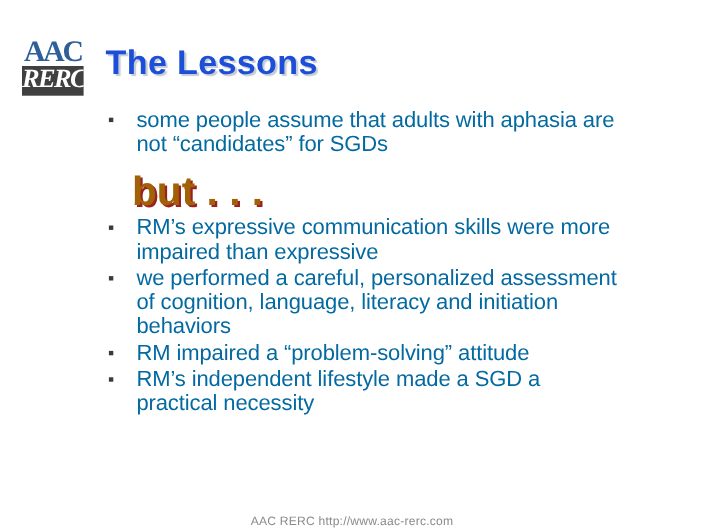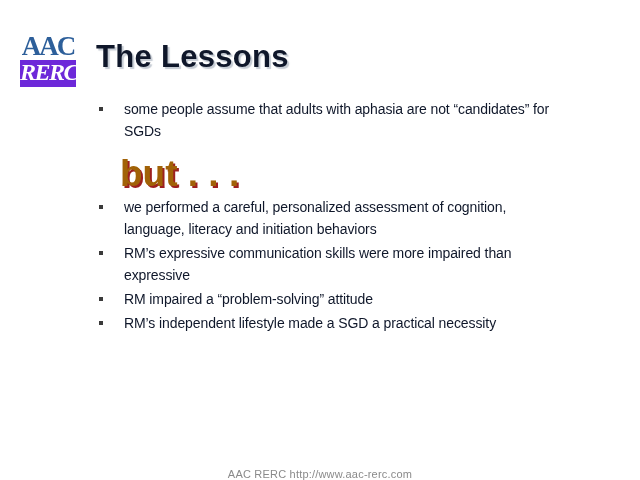--- a/index.html
+++ b/index.html
@@ -52,21 +52,21 @@
     line-height: 30px;
     text-align: center;
     -webkit-text-stroke: 0px;
   }
   #logo-bottom {
     position: absolute;
     left: 0;
     top: 25px;
     width: 56px;
     height: 27px;
-    background: #6d28d9;
+    background: #404040;
     overflow: hidden;
   }
   #logo-bottom-text {
     position: absolute;
     left: 0px;
     top: -3px;
     width: 56px;
     font-family: "Liberation Serif", serif;
     font-weight: bold;
     font-style: italic;
@@ -77,21 +77,21 @@
     text-align: center;
   }
 
   
   #title {
     position: absolute;
     left: 96px;
     top: 23px;
     font-size: 31px;
     font-weight: bold;
-    color: #0f172a;
+    color: #1d4ed8;
     letter-spacing: 0.3px;
     text-shadow: 2px 2px 1px rgba(150,160,175,0.55);
     white-space: nowrap;
   }
 
   
   #body-list {
     position: absolute;
     left: 96px;
     top: 82px;
@@ -106,23 +106,23 @@
   .bullet-marker {
     position: absolute;
     left: 3px;
     top: 9px;
     width: 4px;
     height: 4px;
     background: #3a3a3a;
   }
   .bullet-text {
     display: block;
-    font-size: 14px;
+    font-size: 20px;
     line-height: 22px;
-    color: #0f172a;
+    color: #0369a1;
     letter-spacing: -0.1px;
   }
 
   
   #but-line {
     position: absolute;
     left: 120px;
     top: 137px;
     font-size: 37px;
     font-weight: bold;
@@ -164,28 +164,28 @@
 
     <div class="bullet-row">
       <span class="bullet-marker"></span>
       <span class="bullet-text">some people assume that adults with aphasia are not “candidates” for SGDs</span>
     </div>
 
     <div style="height:52px"></div>
 
     <div class="bullet-row">
       <span class="bullet-marker"></span>
+      <span class="bullet-text">RM’s expressive communication skills were more impaired than expressive</span>
+    </div>
+
+    <div class="bullet-row">
+      <span class="bullet-marker"></span>
       <span class="bullet-text">we performed a careful, personalized assessment of cognition, language, literacy and initiation behaviors</span>
     </div>
 
-    <div class="bullet-row">
-      <span class="bullet-marker"></span>
-      <span class="bullet-text">RM’s expressive communication skills were more impaired than expressive</span>
-    </div>
-
 
     <div class="bullet-row">
       <span class="bullet-marker"></span>
       <span class="bullet-text">RM impaired a “problem-solving” attitude</span>
     </div>
 
     <div class="bullet-row">
       <span class="bullet-marker"></span>
       <span class="bullet-text">RM’s independent lifestyle made a SGD a practical necessity</span>
     </div>

